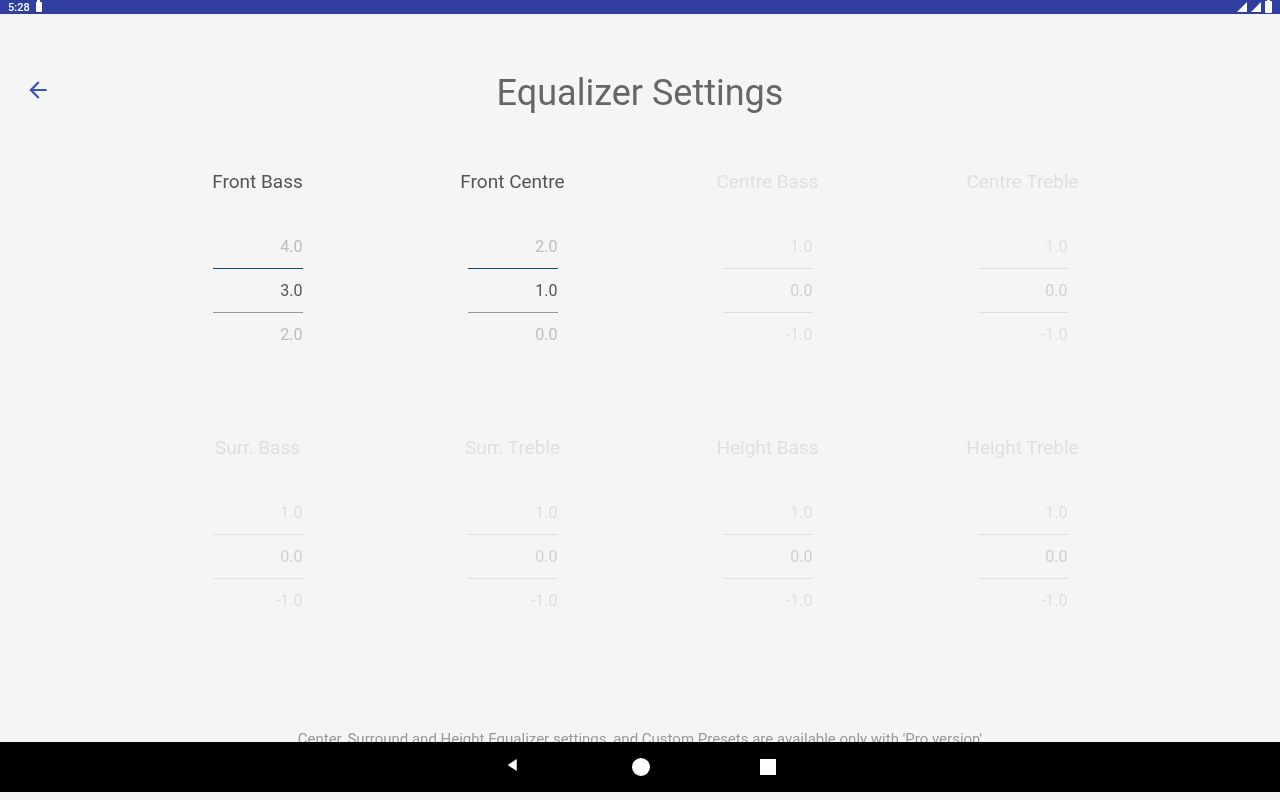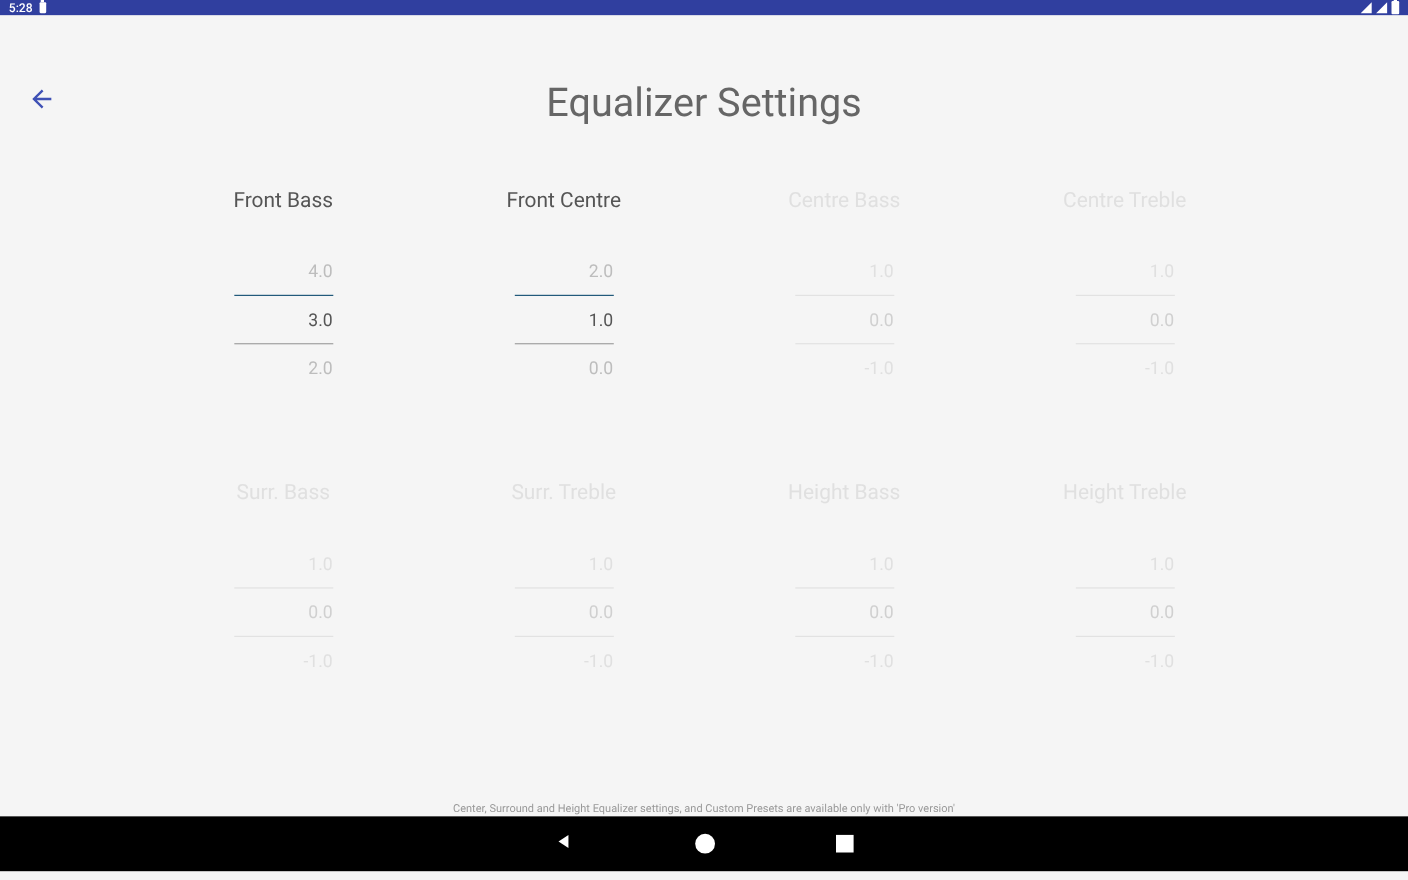--- a/index.html
+++ b/index.html
@@ -84,21 +84,21 @@
     color: #d0d0d0;
     border-top-color: #e0e0e0;
     border-bottom-color: #e0e0e0;
   }
   .footer-note {
     position: absolute;
     bottom: 0;
     left: 0;
     right: 0;
     text-align: center;
-    font-size: 10px;
+    font-size: 15px;
     color: #999;
     padding: 0 40px;
     overflow: hidden;
     height: 12px;
   }
   .nav-bar {
     height: 50px;
     background: #000;
     display: flex;
     align-items: center;

